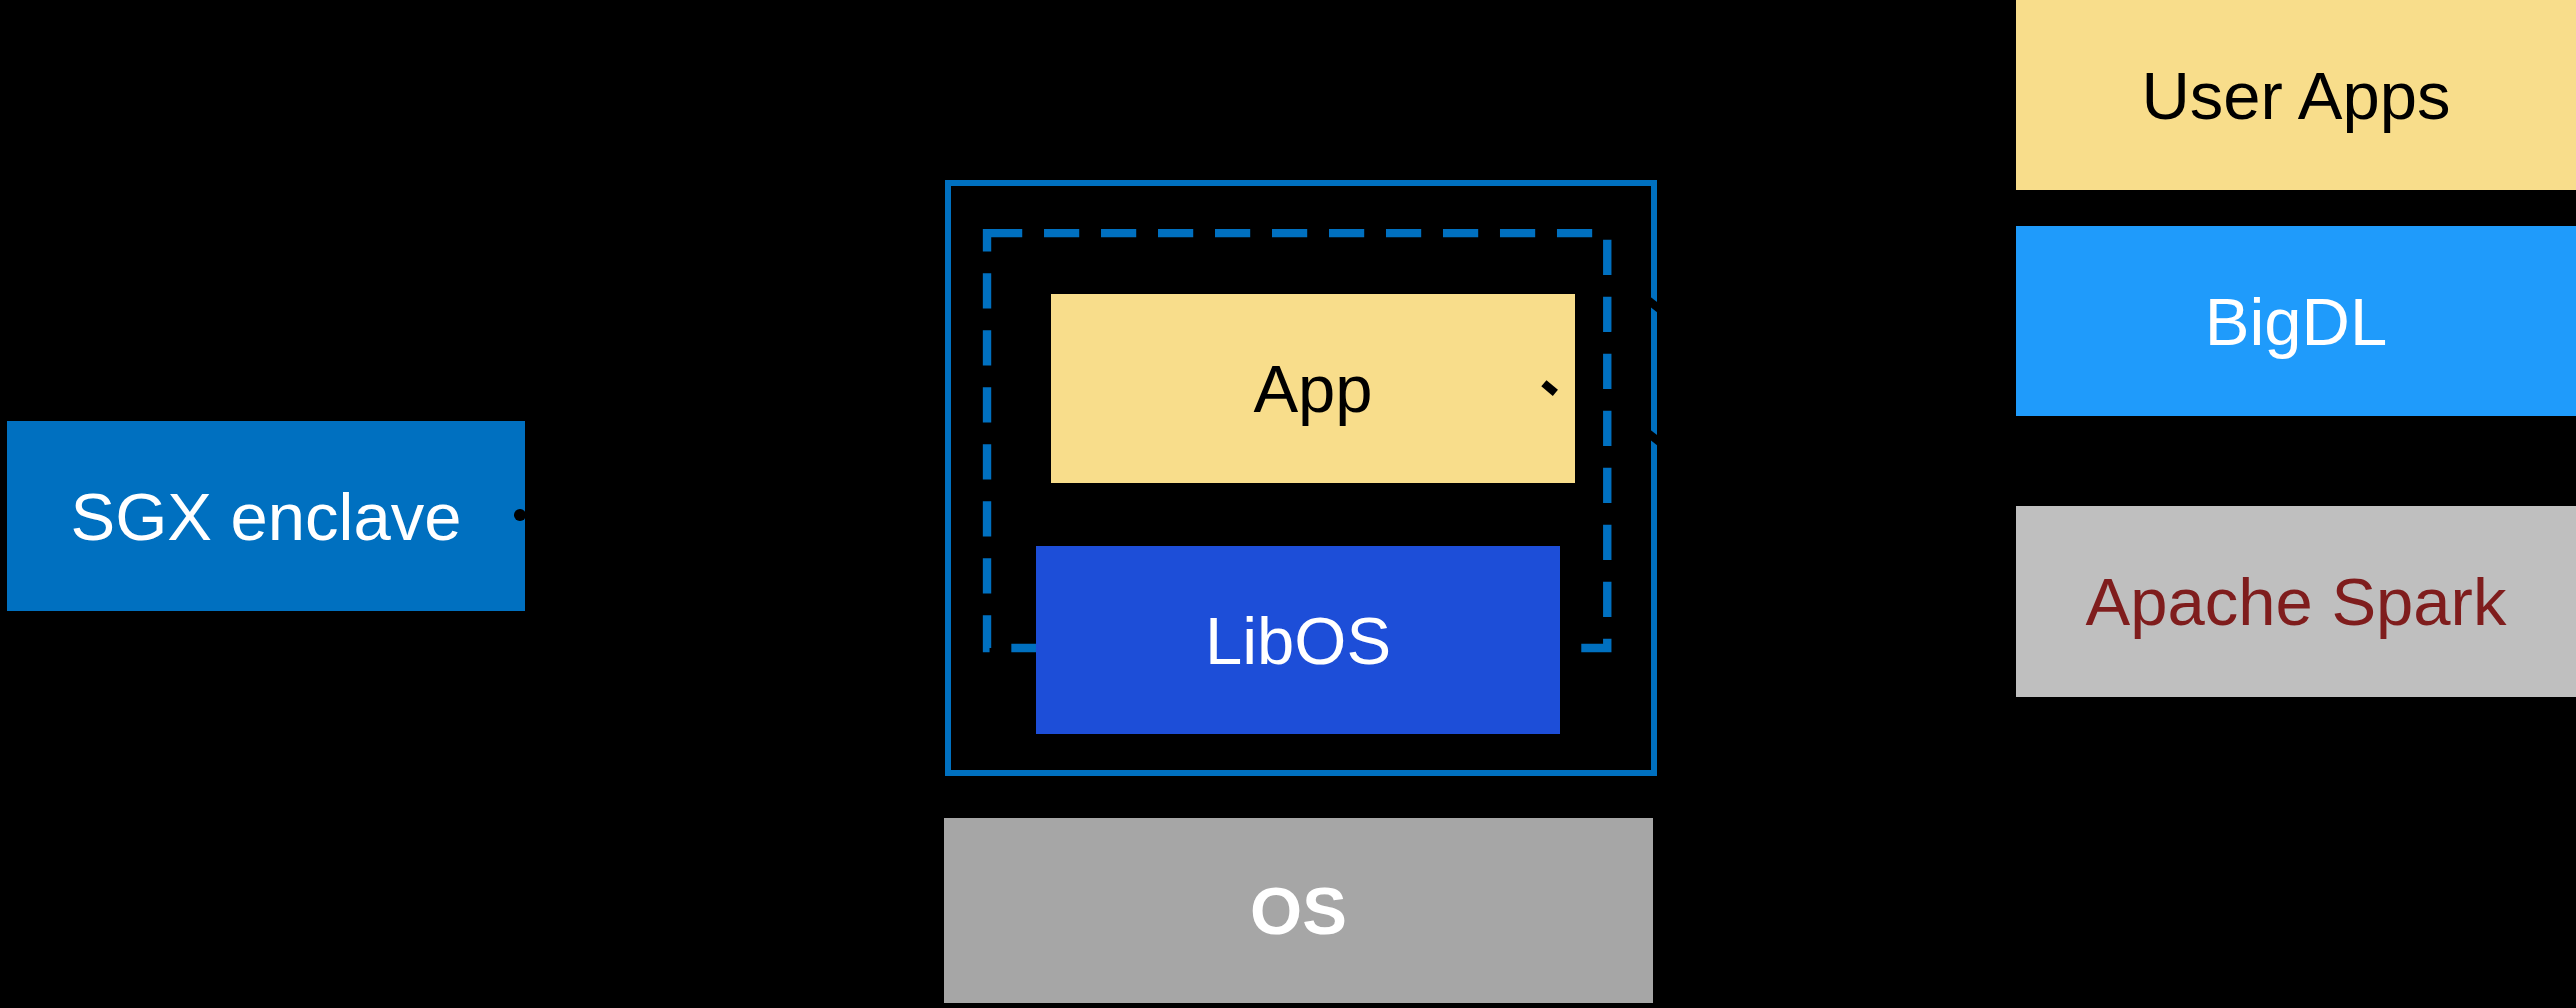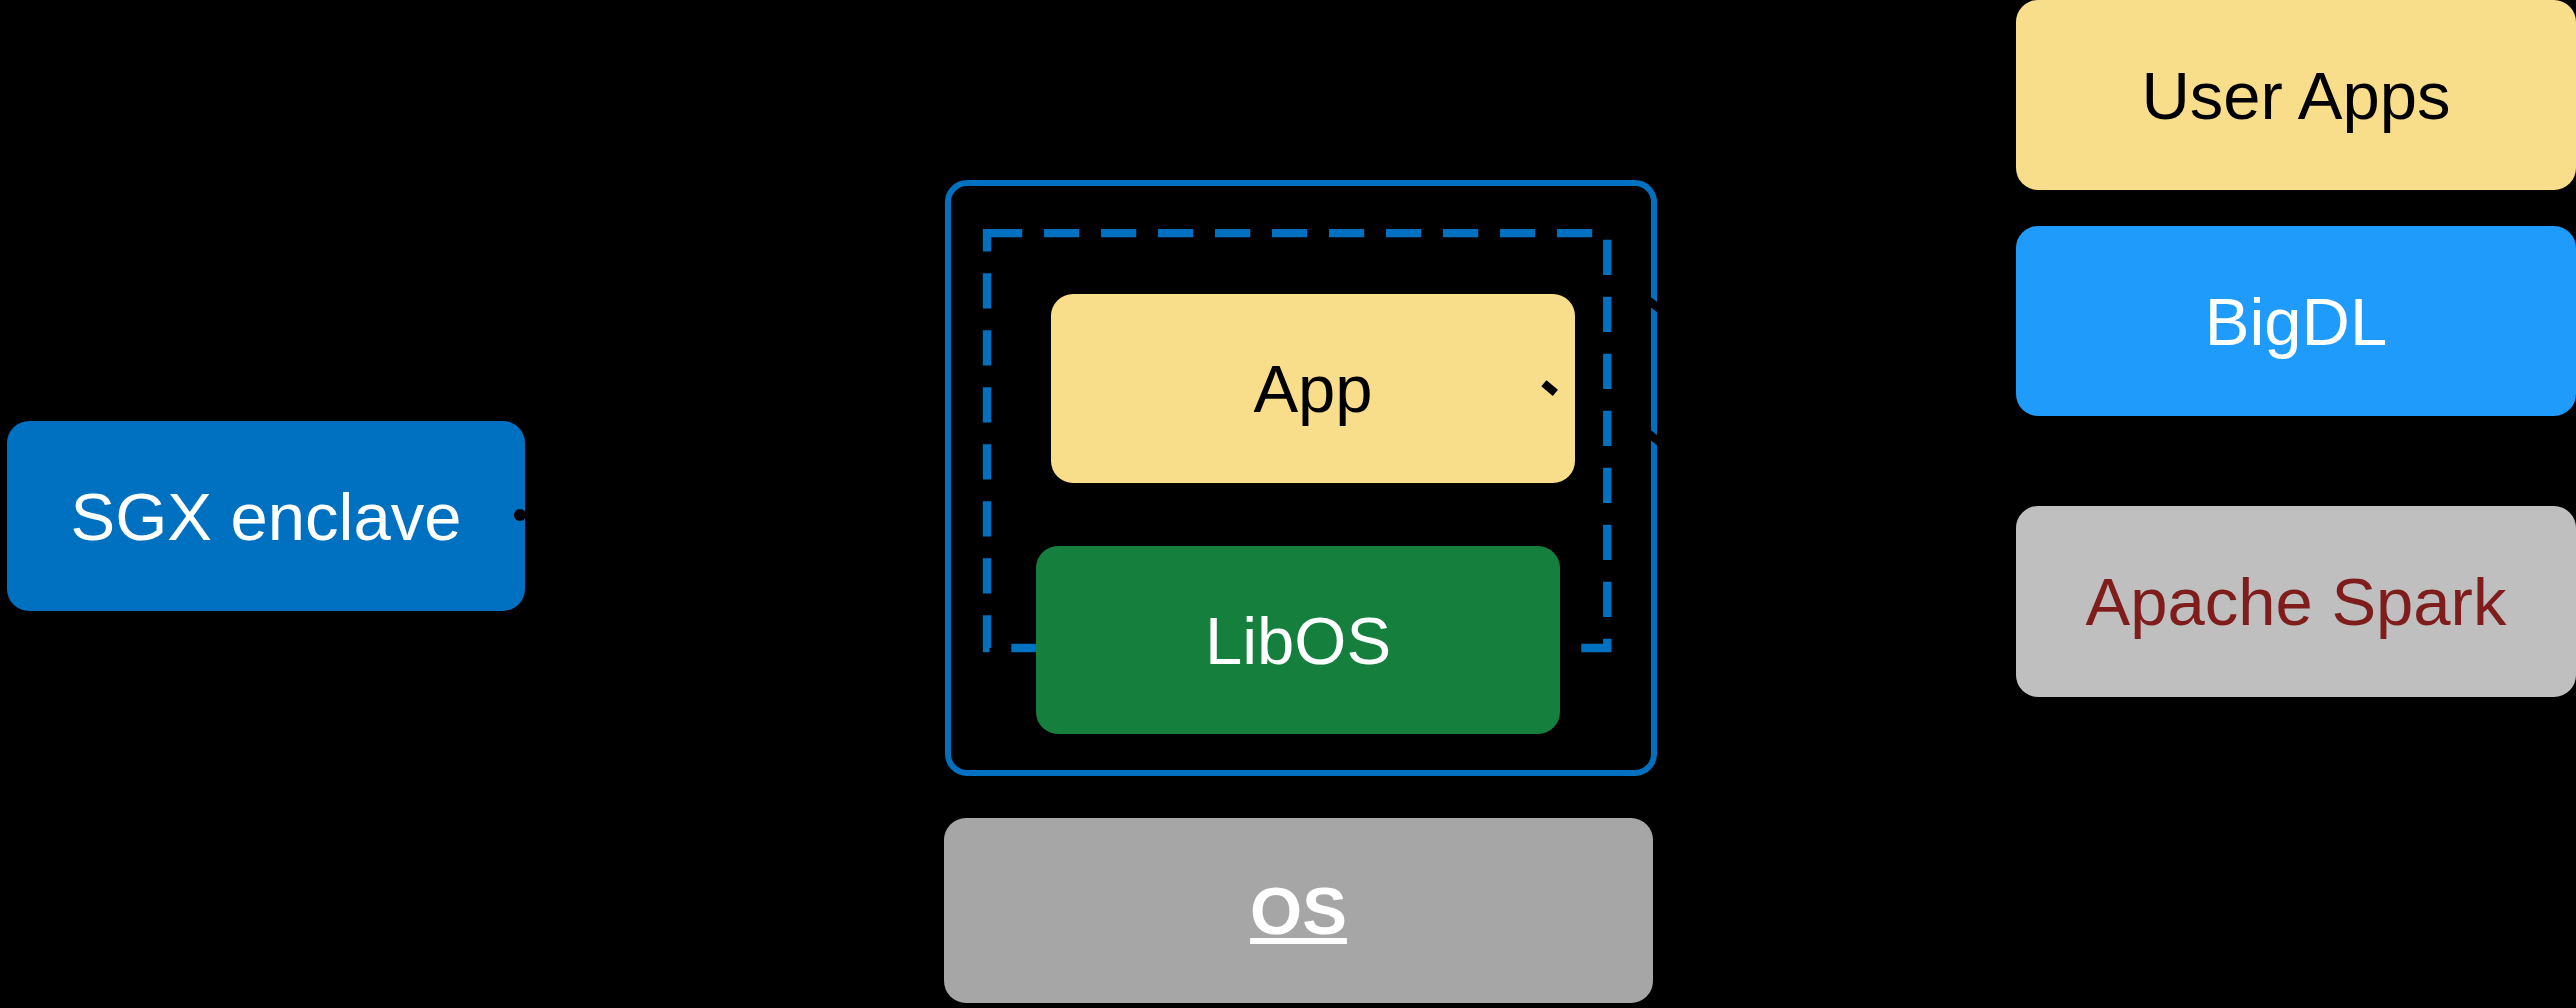--- a/index.html
+++ b/index.html
@@ -16,21 +16,20 @@
     font-family: "Liberation Sans", sans-serif;
   }
   .box {
     position: absolute;
     display: flex;
     align-items: center;
     justify-content: center;
     font-size: 67px;
     line-height: 1;
     white-space: nowrap;
-    border-radius: 22px;
   }
   .label { display: block; }
 
   
   .sgx-box      { left: 7px;    top: 421px; width: 518px; height: 190px; }
 
   
   .outline-box  { left: 945px; top: 180px; width: 712px; height: 596px;
                   border: 6.7px solid; box-sizing: border-box; background: transparent; }
 
@@ -70,25 +69,25 @@
   <div class="box outline-box" style="border-color: rgb(0, 112, 192);"></div>
 
   <svg class="dashed-svg" viewBox="0 0 760 520">
     <rect x="6" y="6" width="740" height="495" fill="none" stroke-width="10" stroke-dasharray="42 26" stroke="#0070C0"></rect>
   </svg>
 
   <div class="box app-box" style="background-color: rgb(248, 221, 139); color: rgb(0, 0, 0);">
     <span class="label">App</span>
   </div>
 
-  <div class="box libos-box" style="background-color: #15803d; color: rgb(255, 255, 255); text-align: right;">
+  <div class="box libos-box" style="background-color: #1d4ed8; color: rgb(255, 255, 255); text-align: right;">
     <span class="label">LibOS</span>
   </div>
 
-  <div class="box os-box" style="background-color: rgb(166, 166, 166); color: rgb(255, 255, 255); text-decoration: underline;">
+  <div class="box os-box" style="background-color: rgb(166, 166, 166); color: rgb(255, 255, 255);">
     <span class="label">OS</span>
   </div>
 
   <div class="box user-apps-box" style="background-color: rgb(248, 221, 139); color: rgb(0, 0, 0);">
     <span class="label">User Apps</span>
   </div>
 
   <div class="box bigdl-box" style="background-color: rgb(31, 155, 251); color: rgb(255, 255, 255);">
     <span class="label">BigDL</span>
   </div>

